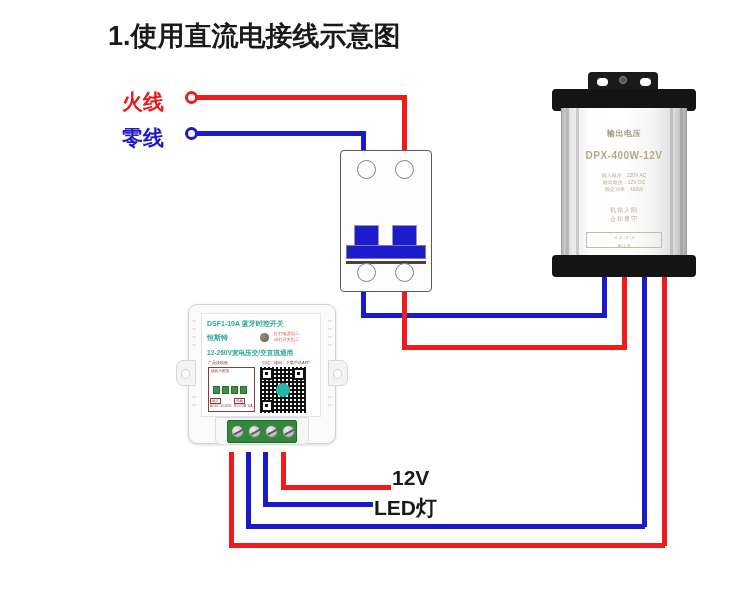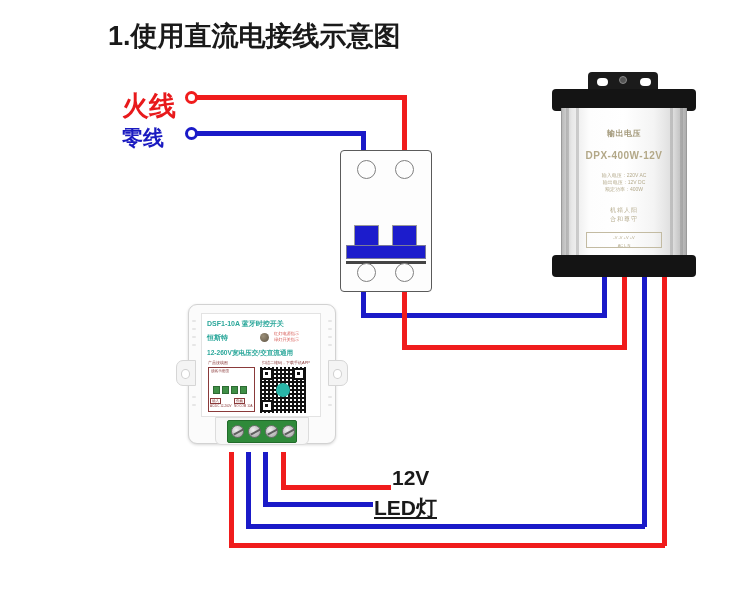--- a/index.html
+++ b/index.html
@@ -31,21 +31,21 @@
   }
 
   
   .label {
     position: absolute;
     white-space: nowrap;
     font-weight: bold;
   }
   #label-live {
     left: 122px; top: 88px;
-    font-size: 27px;
+    font-size: 21px;
     color: #e8191b;
   }
   #label-neutral {
     left: 122px; top: 124px;
     font-size: 21px;
     color: #1a1ac0;
   }
   #label-220v {
     left: 52px; top: 162px;
     font-size: 31px;
@@ -53,21 +53,20 @@
   }
   #label-12v {
     left: 392px; top: 466px;
     font-size: 21px;
     color: #1a1a1a;
   }
   #label-ledlight {
     left: 374px; top: 494px;
     font-size: 21px;
     color: #1a1a1a;
-    text-decoration: underline;
   }
 
   
   .wire {
     position: absolute;
   }
   .wire.red  { background: #f01c1c; }
   .wire.blue { background: #1a1ac8; }
   .wire.h { height: 5px; }
   .wire.v { width: 5px; }

